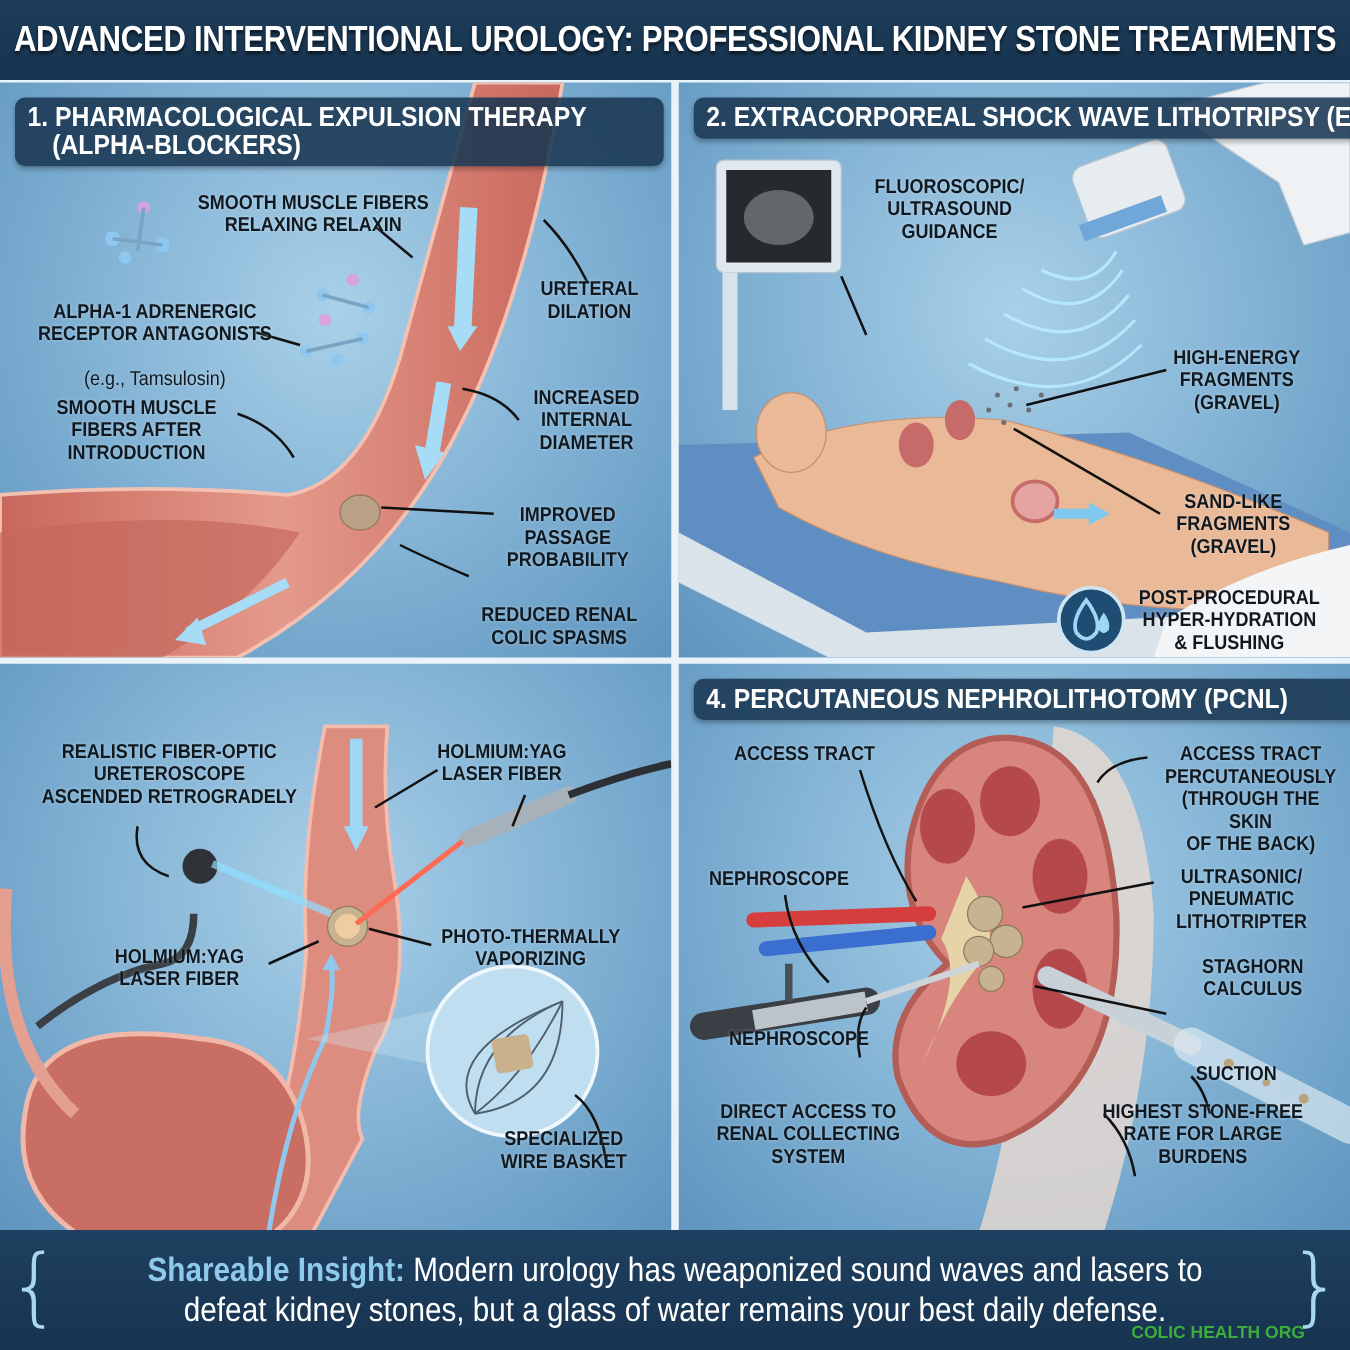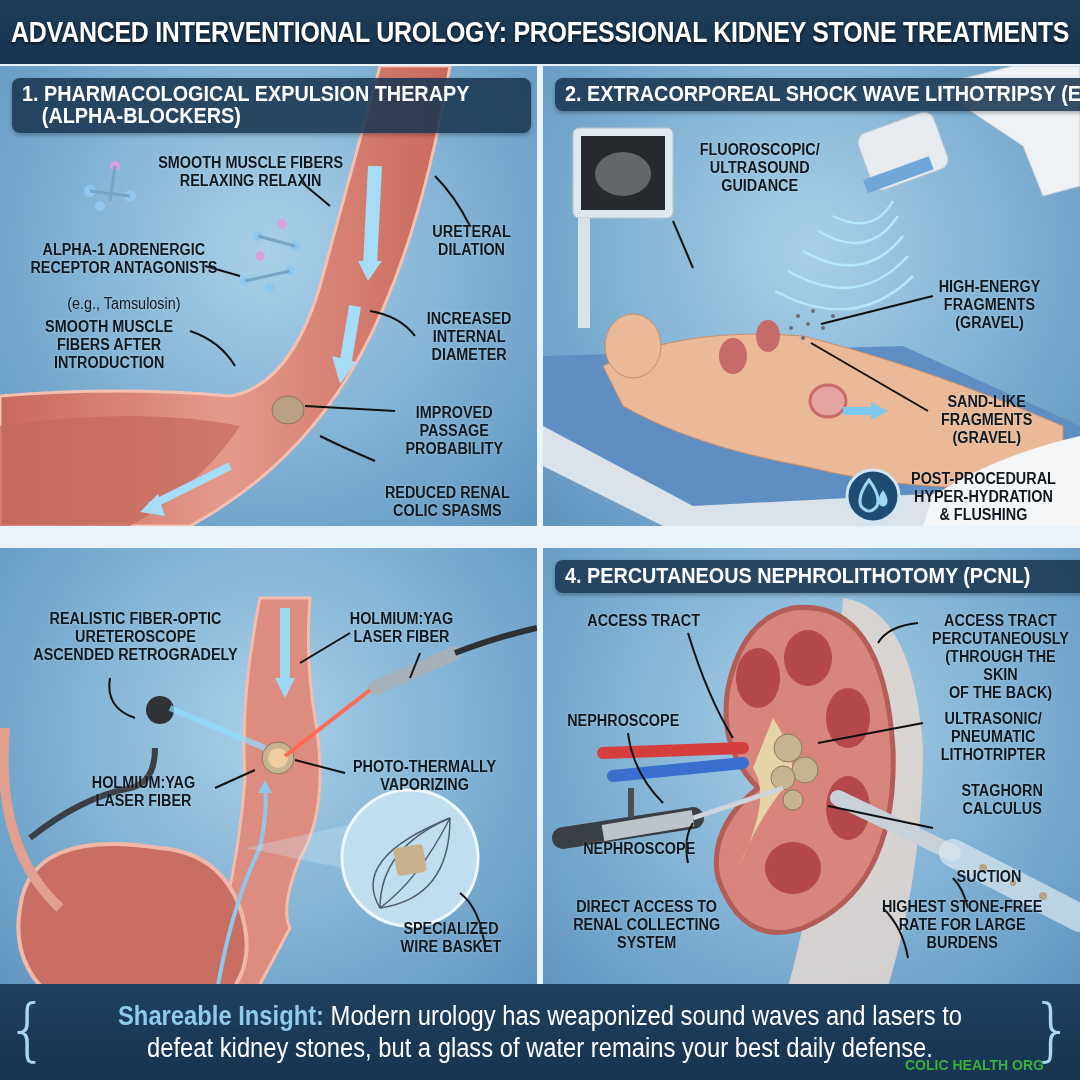--- a/index.html
+++ b/index.html
@@ -16,21 +16,21 @@
   }
   .title-bar h1 {
     color: #ffffff; font-size: 29px; font-weight: bold; letter-spacing: -0.3px;
     text-shadow: 0 2px 3px rgba(0,0,0,0.6);
     transform: scaleX(0.86); white-space: nowrap;
   }
   .grid {
     position: absolute; left: 0; top: 64px; width: 1080px; height: 920px;
     background: #e9f3f9;
     display: grid; grid-template-columns: 537px 537px; grid-template-rows: 460px 455px;
-    gap: 22px 6px; padding: 2px 0 0 0;
+    gap: 5px 6px; padding: 2px 0 0 0;
   }
   .panel {
     position: relative; overflow: hidden;
     background: radial-gradient(ellipse at 50% 40%, #a9d0e8 0%, #7fb0d3 55%, #5f94be 100%);
   }
   .panel-header {
     position: absolute; left: 12px; top: 12px;
     background: rgba(25,55,82,0.88);
     border-radius: 8px; padding: 5px 12px 6px 10px;
     color: #ffffff; font-weight: bold; font-size: 22px; line-height: 22px;

